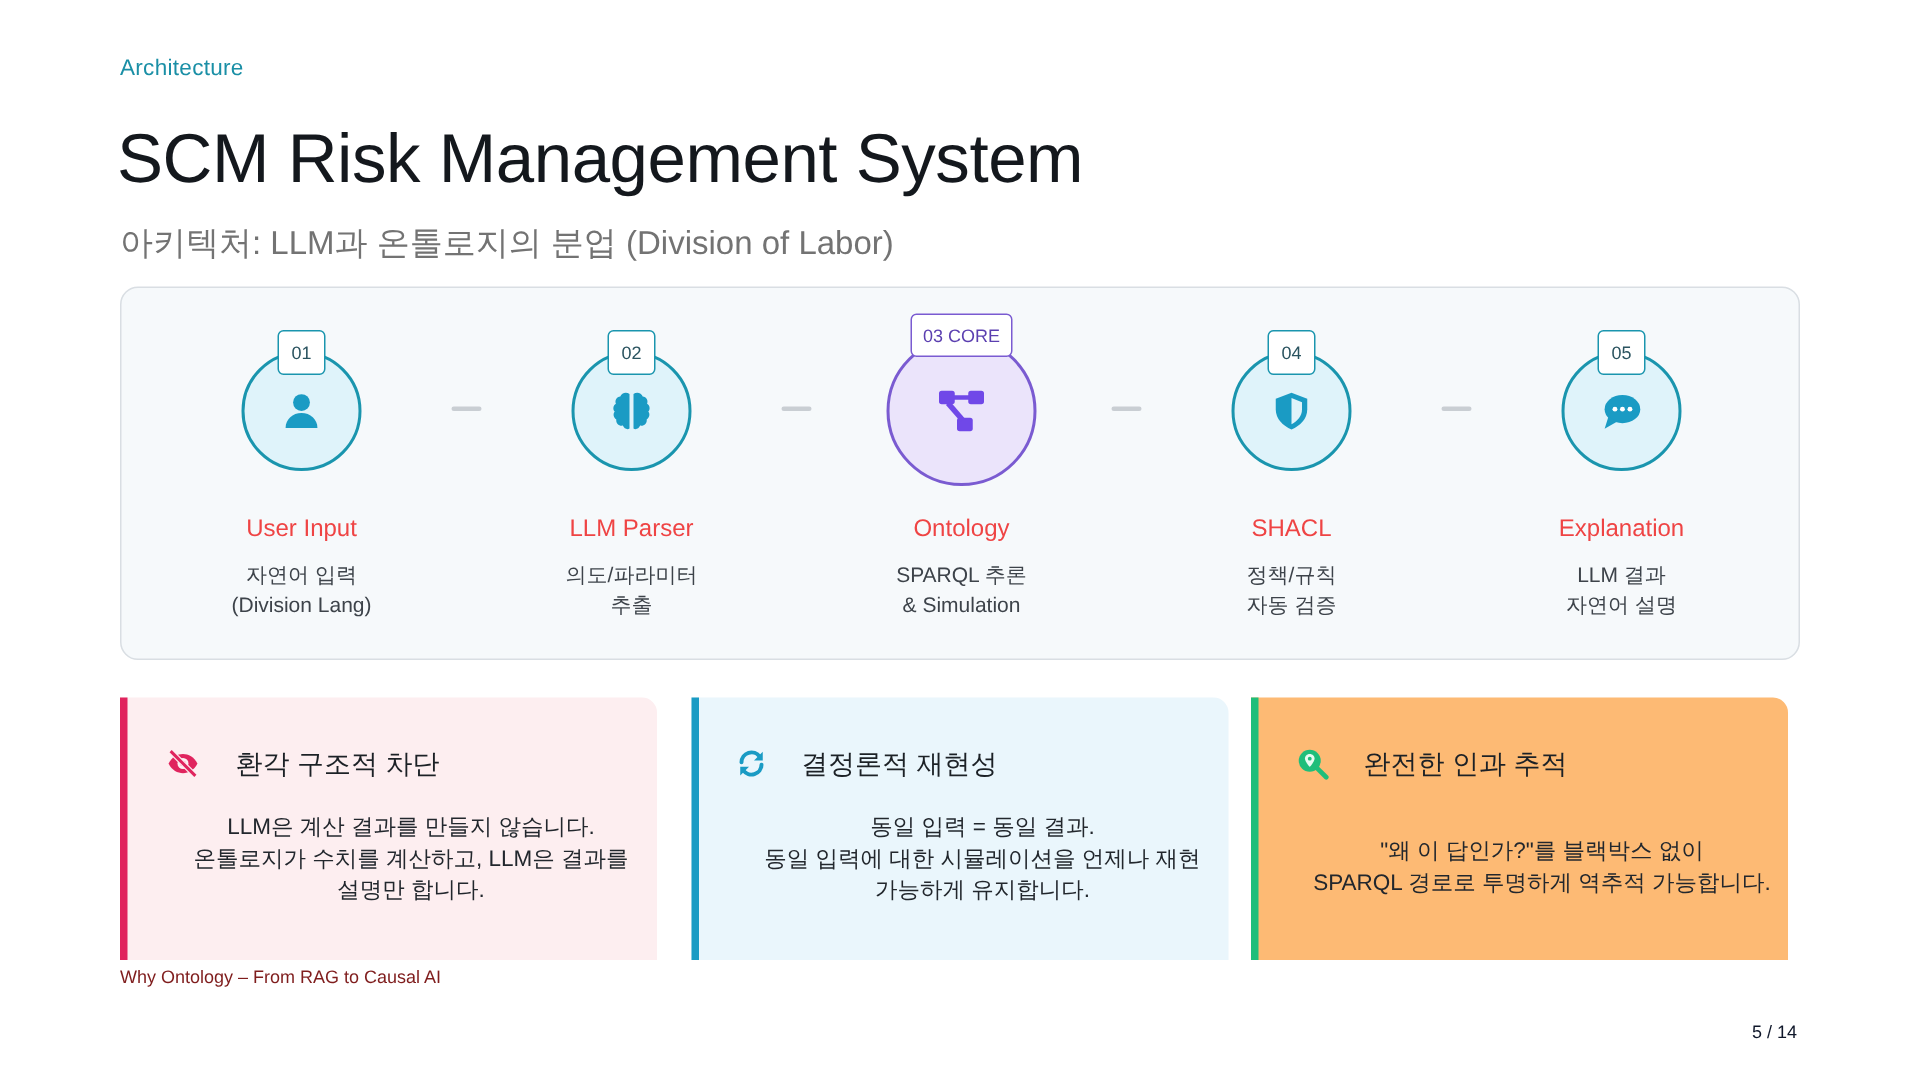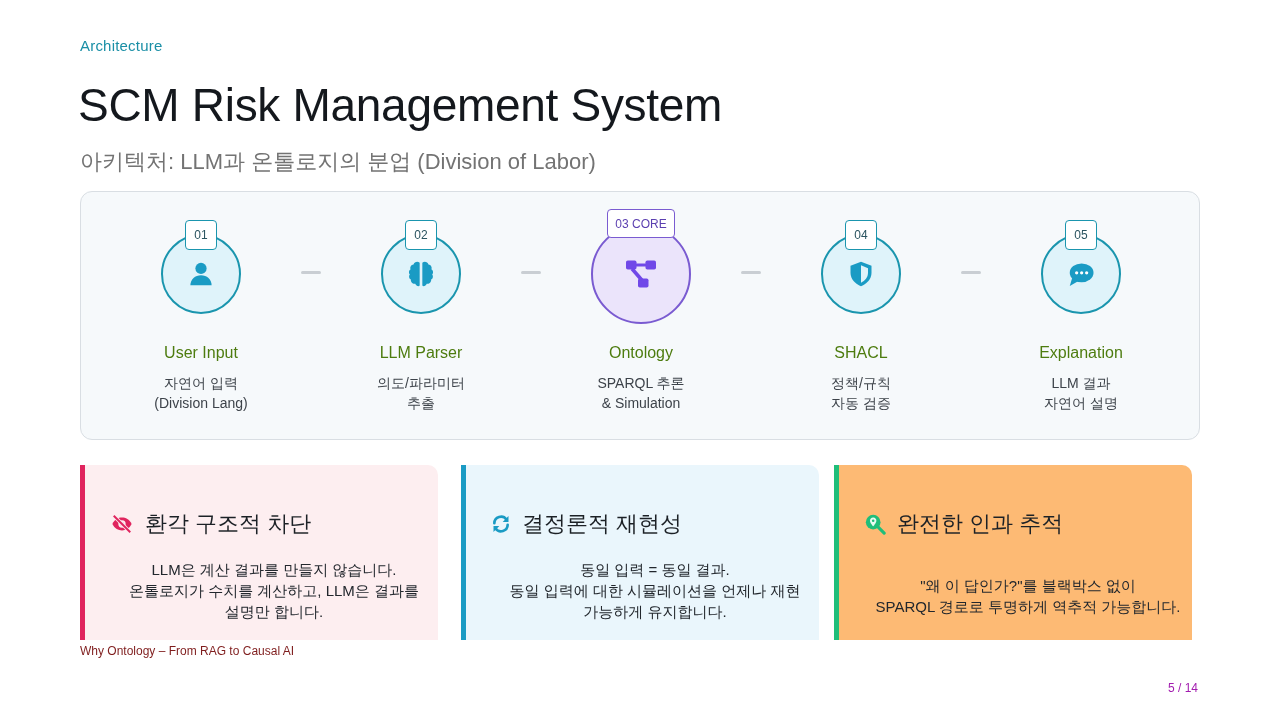--- a/index.html
+++ b/index.html
@@ -26,42 +26,42 @@
     font-size: 12px; color: #2b5460; display: flex; align-items: center; justify-content: center;
   }
   .step.core .circle {
     left: 50px; top: 32px; width: 100px; height: 100px;
     background: #ebe4fb; border: 2px solid #7a5bd1;
   }
   .step.core .badge {
     left: 66px; top: 17px; width: 68px; height: 29px;
     border-color: #7a5bd1; color: #5b3fb0; font-size: 12px;
   }
-  .step .name { position: absolute; left: 0; width: 200px; top: 152px; font-size: 16px; color: #4d7c0f; }
+  .step .name { position: absolute; left: 0; width: 200px; top: 152px; font-size: 16px; color: #ef4444; }
   .step .desc { position: absolute; left: 0; width: 200px; top: 181px; font-size: 14px; color: #3d434a; line-height: 20px; }
   .connector { position: absolute; top: 79px; width: 20px; height: 3px; background: #c9ced3; border-radius: 2px; }
 
   .card {
     position: absolute; top: 465px; width: 358px; height: 175px;
     border-radius: 0 10px 0 0; padding: 32px 0 0 30px;
   }
   .card .bar { position: absolute; left: 0; top: 0; bottom: 0; width: 5px; }
-  .card .head { display: flex; align-items: center; gap: 11px; font-size: 22px; color: #1c2126; margin-top: 12px; }
+  .card .head { display: flex; align-items: center; gap: 23px; font-size: 18px; color: #1c2126; }
   .card .head svg { flex: 0 0 auto; }
   .card .body { margin-top: 20px; font-size: 15px; line-height: 21px; color: #22272d; text-align: center; }
   .card.red { left: 80px; background: #fdeef0; }
   .card.red .bar { background: #e0245e; }
   .card.blue { left: 461px; background: #eaf6fc; }
   .card.blue .bar { background: #1a9bc4; }
   .card.green { left: 834px; background: #fdba74; }
   .card.green .bar { background: #1fbe7a; }
   .card.green .body { margin-top: 36px; }
 
   .footer-left { position: absolute; left: 80px; top: 644px; font-size: 12px; color: #7f1d1d; }
-  .footer-right { position: absolute; right: 82px; top: 681px; font-size: 12px; color: #a21caf; }
+  .footer-right { position: absolute; right: 82px; top: 681px; font-size: 12px; color: #0f172a; }
 </style>
 </head>
 <body>
 
 <div class="eyebrow">Architecture</div>
 <h1 class="title">SCM Risk Management System</h1>
 <div class="subtitle">아키텍처: LLM과 온톨로지의 분업 (Division of Labor)</div>
 
 <div class="pipeline">
 

